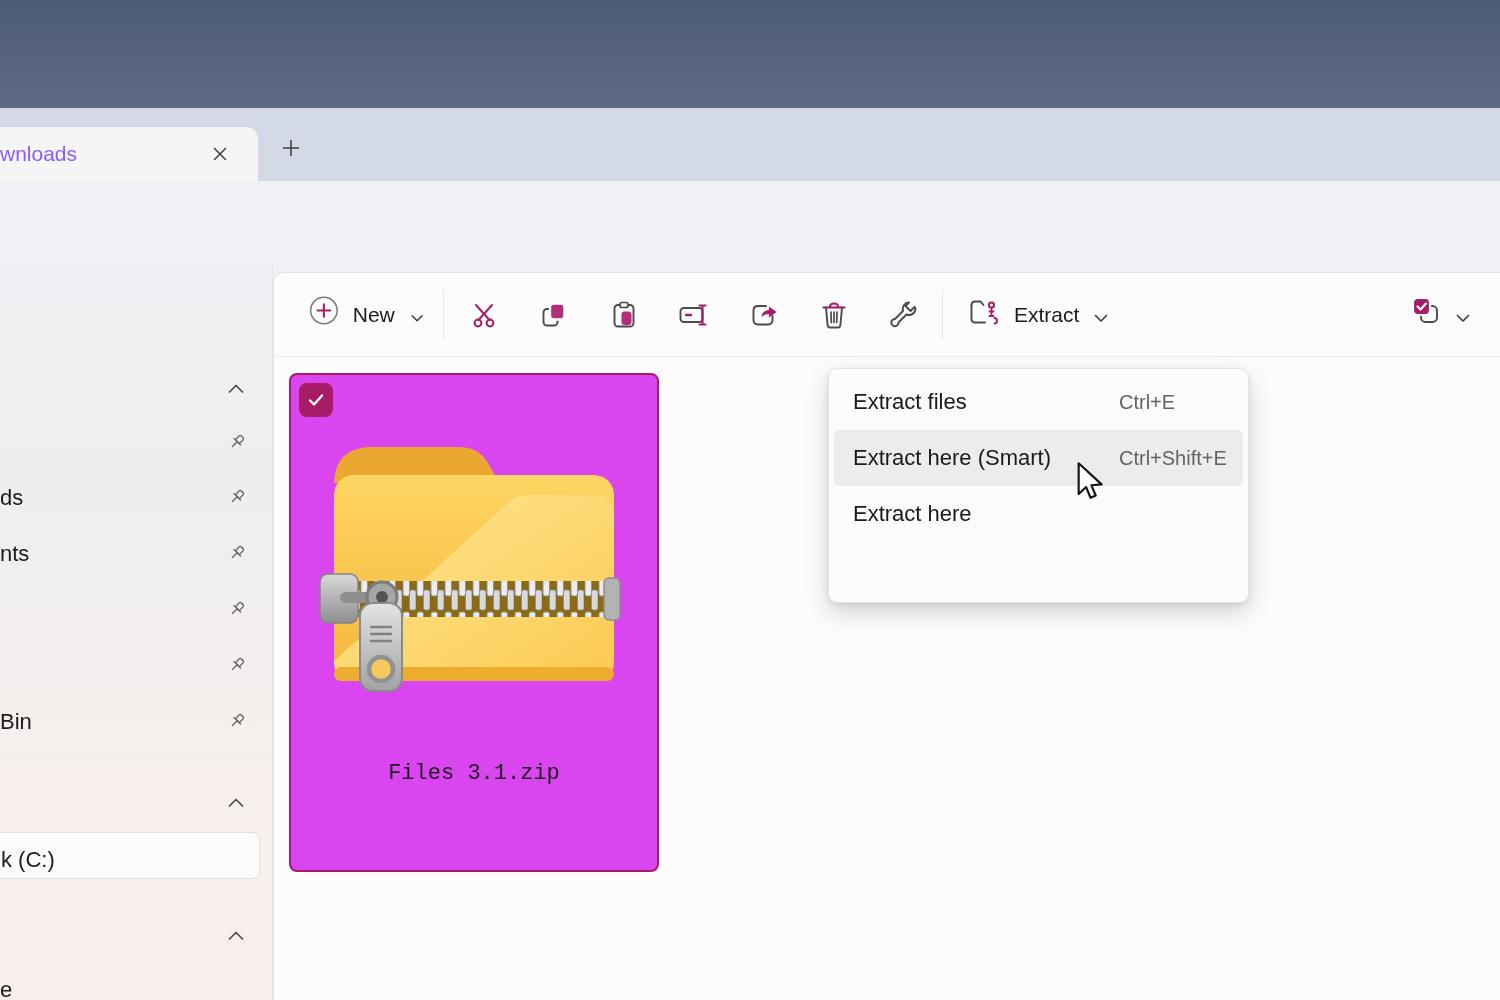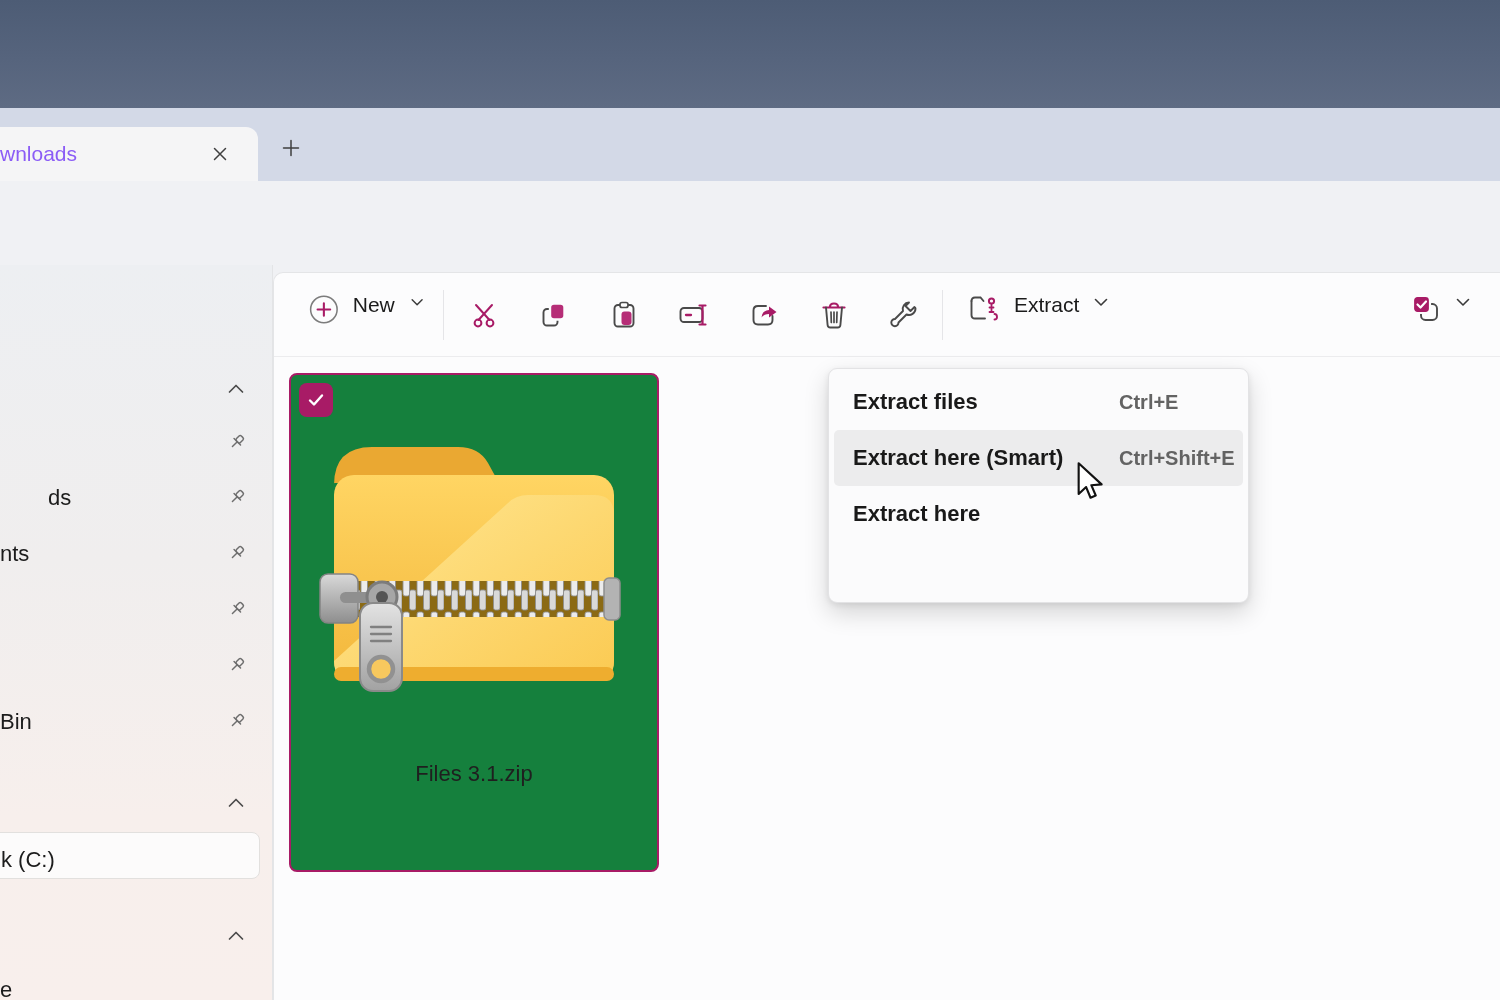--- a/index.html
+++ b/index.html
@@ -55,41 +55,41 @@
   .side-selected { position:absolute; left:-18px; top:567px; width:278px; height:47px;
     background:#fcfbfb; border:1px solid #e2e0de; border-radius:8px;
     display:flex; align-items:center; padding-left:18px; }
 
   
   .content-card { left:273px; top:272px; width:1227px; height:728px;
     background:#fcfcfd; border-top:1px solid #e4e5e7; border-left:1px solid #e4e5e7;
     border-top-left-radius:10px; }
   .toolbar { position:absolute; left:0; top:0; width:1226px; height:84px;
     border-bottom:1px solid #ececee; }
-  .tb-btn { position:absolute; top:20px; height:46px; border:none; background:transparent;
-    border-radius:6px; display:flex; align-items:flex-start; }
+  .tb-btn { position:absolute; top:8px; height:46px; border:none; background:transparent;
+    border-radius:6px; display:flex; align-items:flex-end; }
   .tb-icon-btn { position:absolute; top:20px; width:44px; height:44px; border:none;
     background:transparent; border-radius:6px; display:flex; align-items:center;
     justify-content:center; }
   .tb-sep { position:absolute; top:17px; width:1px; height:50px; background:#e5e5e8; }
   .tb-label { font-size:21px; color:#1b1b1b; }
 
   
   .file-card { position:absolute; left:15px; top:100px; width:370px; height:499px;
-    background:#15803d; border:2.5px solid #a81b66; border-radius:8px; }
+    background:#d946ef; border:2.5px solid #a81b66; border-radius:8px;font-family:Liberation Mono, monospace; }
   .sel-check { position:absolute; left:8px; top:8px; width:34px; height:34px;
     background:#a81b66; border-radius:8px; display:flex; align-items:center;
     justify-content:center; }
   .file-name { position:absolute; left:0; top:386px; width:100%; text-align:center;
     font-size:22px; color:#1f1f1f; }
 
   
   .menu { left:828px; top:368px; width:421px; height:235px; background:#fbfbfc;
     border:1px solid #e3e3e5; border-radius:9px; padding:5px;
-    box-shadow:0 10px 24px rgba(0,0,0,.16), 0 2px 6px rgba(0,0,0,.08); z-index:50;font-weight:bold; }
+    box-shadow:0 10px 24px rgba(0,0,0,.16), 0 2px 6px rgba(0,0,0,.08); z-index:50; }
   .menu-item { position:relative; height:56px; border-radius:5px; display:flex;
     align-items:center; padding-left:19px; }
   .menu-item.hover { background:#ececed; }
   .menu-item-label { font-size:22px; color:#191919; }
   .menu-item-shortcut { position:absolute; left:272px; font-size:20px; color:#636363;margin-left:13px; }
 
   .cursor { left:1076px; top:462px; z-index:100; }
 </style>
 </head>
 <body>
@@ -166,21 +166,21 @@
 
   <span class="side-pin" style="top:166px;">
     <svg width="22" height="22" viewBox="0 0 24 24">
         <g transform="rotate(45 12 12)" fill="none" stroke="#6e6e6e" stroke-width="1.6" stroke-linecap="round">
           <rect x="9" y="2.5" width="6" height="7.5" rx="1.8"></rect>
           <path d="M7 10 H17 M12 10 V17.5"></path>
         </g>
       </svg>
   </span>
 
-  <span class="side-label" style="top:220px;margin-left:48px;">ds</span>
+  <span class="side-label" style="top:220px;">ds</span>
   <span class="side-pin" style="top:221px;">
     <svg width="22" height="22" viewBox="0 0 24 24">
         <g transform="rotate(45 12 12)" fill="none" stroke="#6e6e6e" stroke-width="1.6" stroke-linecap="round">
           <rect x="9" y="2.5" width="6" height="7.5" rx="1.8"></rect>
           <path d="M7 10 H17 M12 10 V17.5"></path>
         </g>
       </svg>
   </span>
 
   <span class="side-label" style="top:276px;">nts</span>

